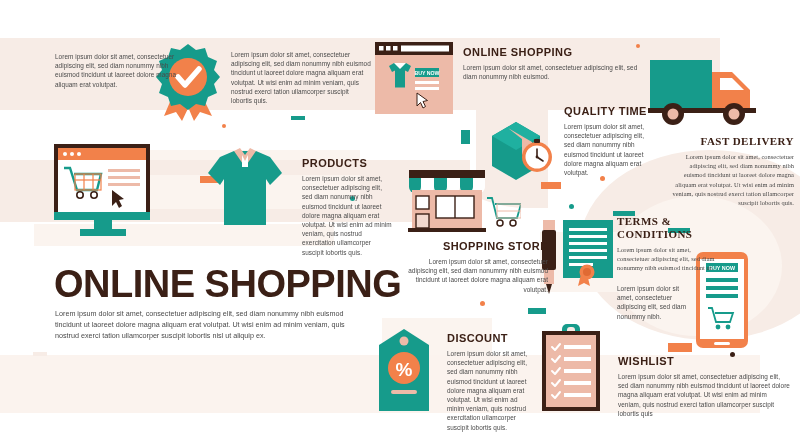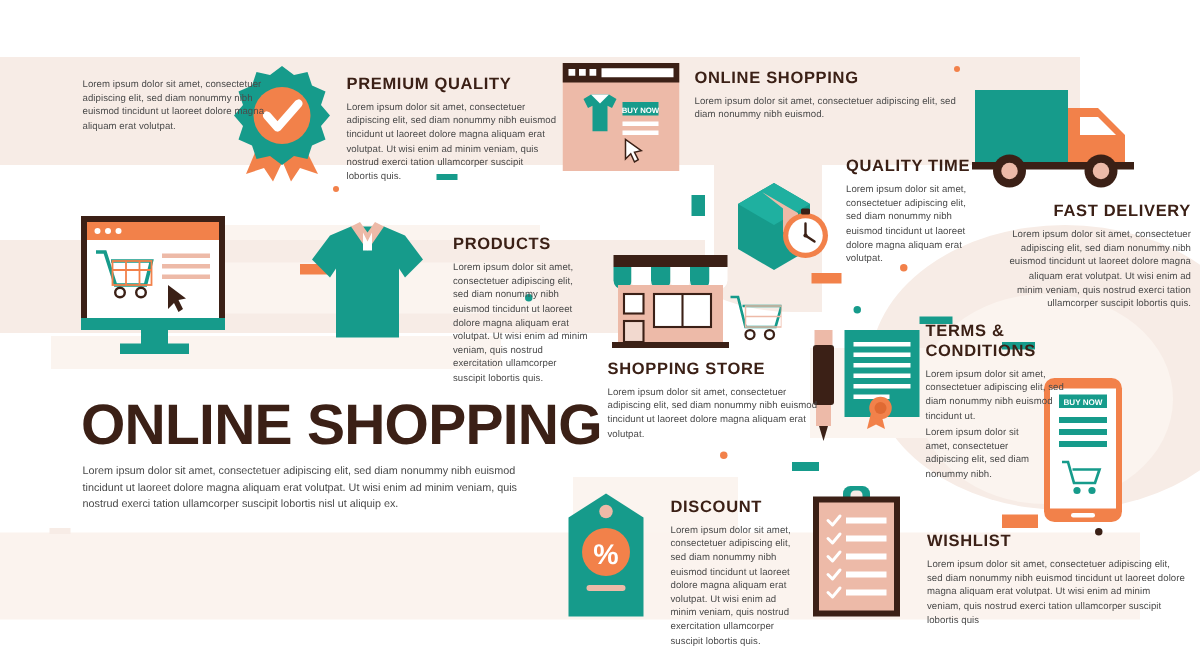--- a/index.html
+++ b/index.html
@@ -321,50 +321,49 @@
       <path d="M16 73 l3 3 l5 -6" fill="none" stroke="#ffffff" stroke-width="2" stroke-linecap="round" stroke-linejoin="round"></path>
       <rect x="28" y="71" width="27" height="4" fill="#ffffff"></rect>
     </svg>
   </div>
 
   <div class="block" style="left:55px;top:52px;width:125px;">
     <div class="p">Lorem ipsum dolor sit amet, consectetuer adipiscing elit, sed diam nonummy nibh euismod tincidunt ut laoreet dolore magna aliquam erat volutpat.</div>
   </div>
 
   <div class="block" style="left:231px;top:50px;width:140px;">
-    <div class="h">PREMIUM QUALITY</div>
     <div class="p">Lorem ipsum dolor sit amet, consectetuer adipiscing elit, sed diam nonummy nibh euismod tincidunt ut laoreet dolore magna aliquam erat volutpat. Ut wisi enim ad minim veniam, quis nostrud exerci tation ullamcorper suscipit lobortis quis.</div>
   </div>
 
   <div class="block" style="left:463px;top:46px;width:180px;">
     <div class="h">ONLINE SHOPPING</div>
     <div class="p">Lorem ipsum dolor sit amet, consectetuer adipiscing elit, sed diam nonummy nibh euismod.</div>
   </div>
 
   <div class="block" style="left:564px;top:105px;width:92px;">
     <div class="h">QUALITY TIME</div>
     <div class="p">Lorem ipsum dolor sit amet, consectetuer adipiscing elit, sed diam nonummy nibh euismod tincidunt ut laoreet dolore magna aliquam erat volutpat.</div>
   </div>
 
-  <div class="block right" style="left:668px;top:135px;width:126px;">
+  <div class="block right" style="left:668px;top:135px;width:126px;font-family:Liberation Serif, serif;">
     <div class="h">FAST DELIVERY</div>
     <div class="p">Lorem ipsum dolor sit amet, consectetuer adipiscing elit, sed diam nonummy nibh euismod tincidunt ut laoreet dolore magna aliquam erat volutpat. Ut wisi enim ad minim veniam, quis nostrud exerci tation ullamcorper suscipit lobortis quis.</div>
   </div>
 
   <div class="block" style="left:302px;top:157px;width:90px;">
     <div class="h">PRODUCTS</div>
     <div class="p">Lorem ipsum dolor sit amet, consectetuer adipiscing elit, sed diam nonummy nibh euismod tincidunt ut laoreet dolore magna aliquam erat volutpat. Ut wisi enim ad minim veniam, quis nostrud exercitation ullamcorper suscipit lobortis quis.</div>
   </div>
 
-  <div class="block" style="left:405px;top:240px;width:143px;">
+  <div class="block" style="left:405px;top:240px;width:143px;text-align:right;">
     <div class="h">SHOPPING STORE</div>
     <div class="p">Lorem ipsum dolor sit amet, consectetuer adipiscing elit, sed diam nonummy nibh euismod tincidunt ut laoreet dolore magna aliquam erat volutpat.</div>
   </div>
 
-  <div class="block" style="left:617px;top:215px;width:100px;">
+  <div class="block" style="left:617px;top:215px;width:100px;font-family:Liberation Serif, serif;">
     <div class="h">TERMS &amp; CONDITIONS</div>
     <div class="p">Lorem ipsum dolor sit amet, consectetuer adipiscing elit, sed diam nonummy nibh euismod tincidunt ut.</div>
   </div>
 
   <div class="block" style="left:617px;top:284px;width:70px;">
     <div class="p">Lorem ipsum dolor sit amet, consectetuer adipiscing elit, sed diam nonummy nibh.</div>
   </div>
 
   <div class="block" style="left:618px;top:355px;width:172px;">
     <div class="h">WISHLIST</div>

